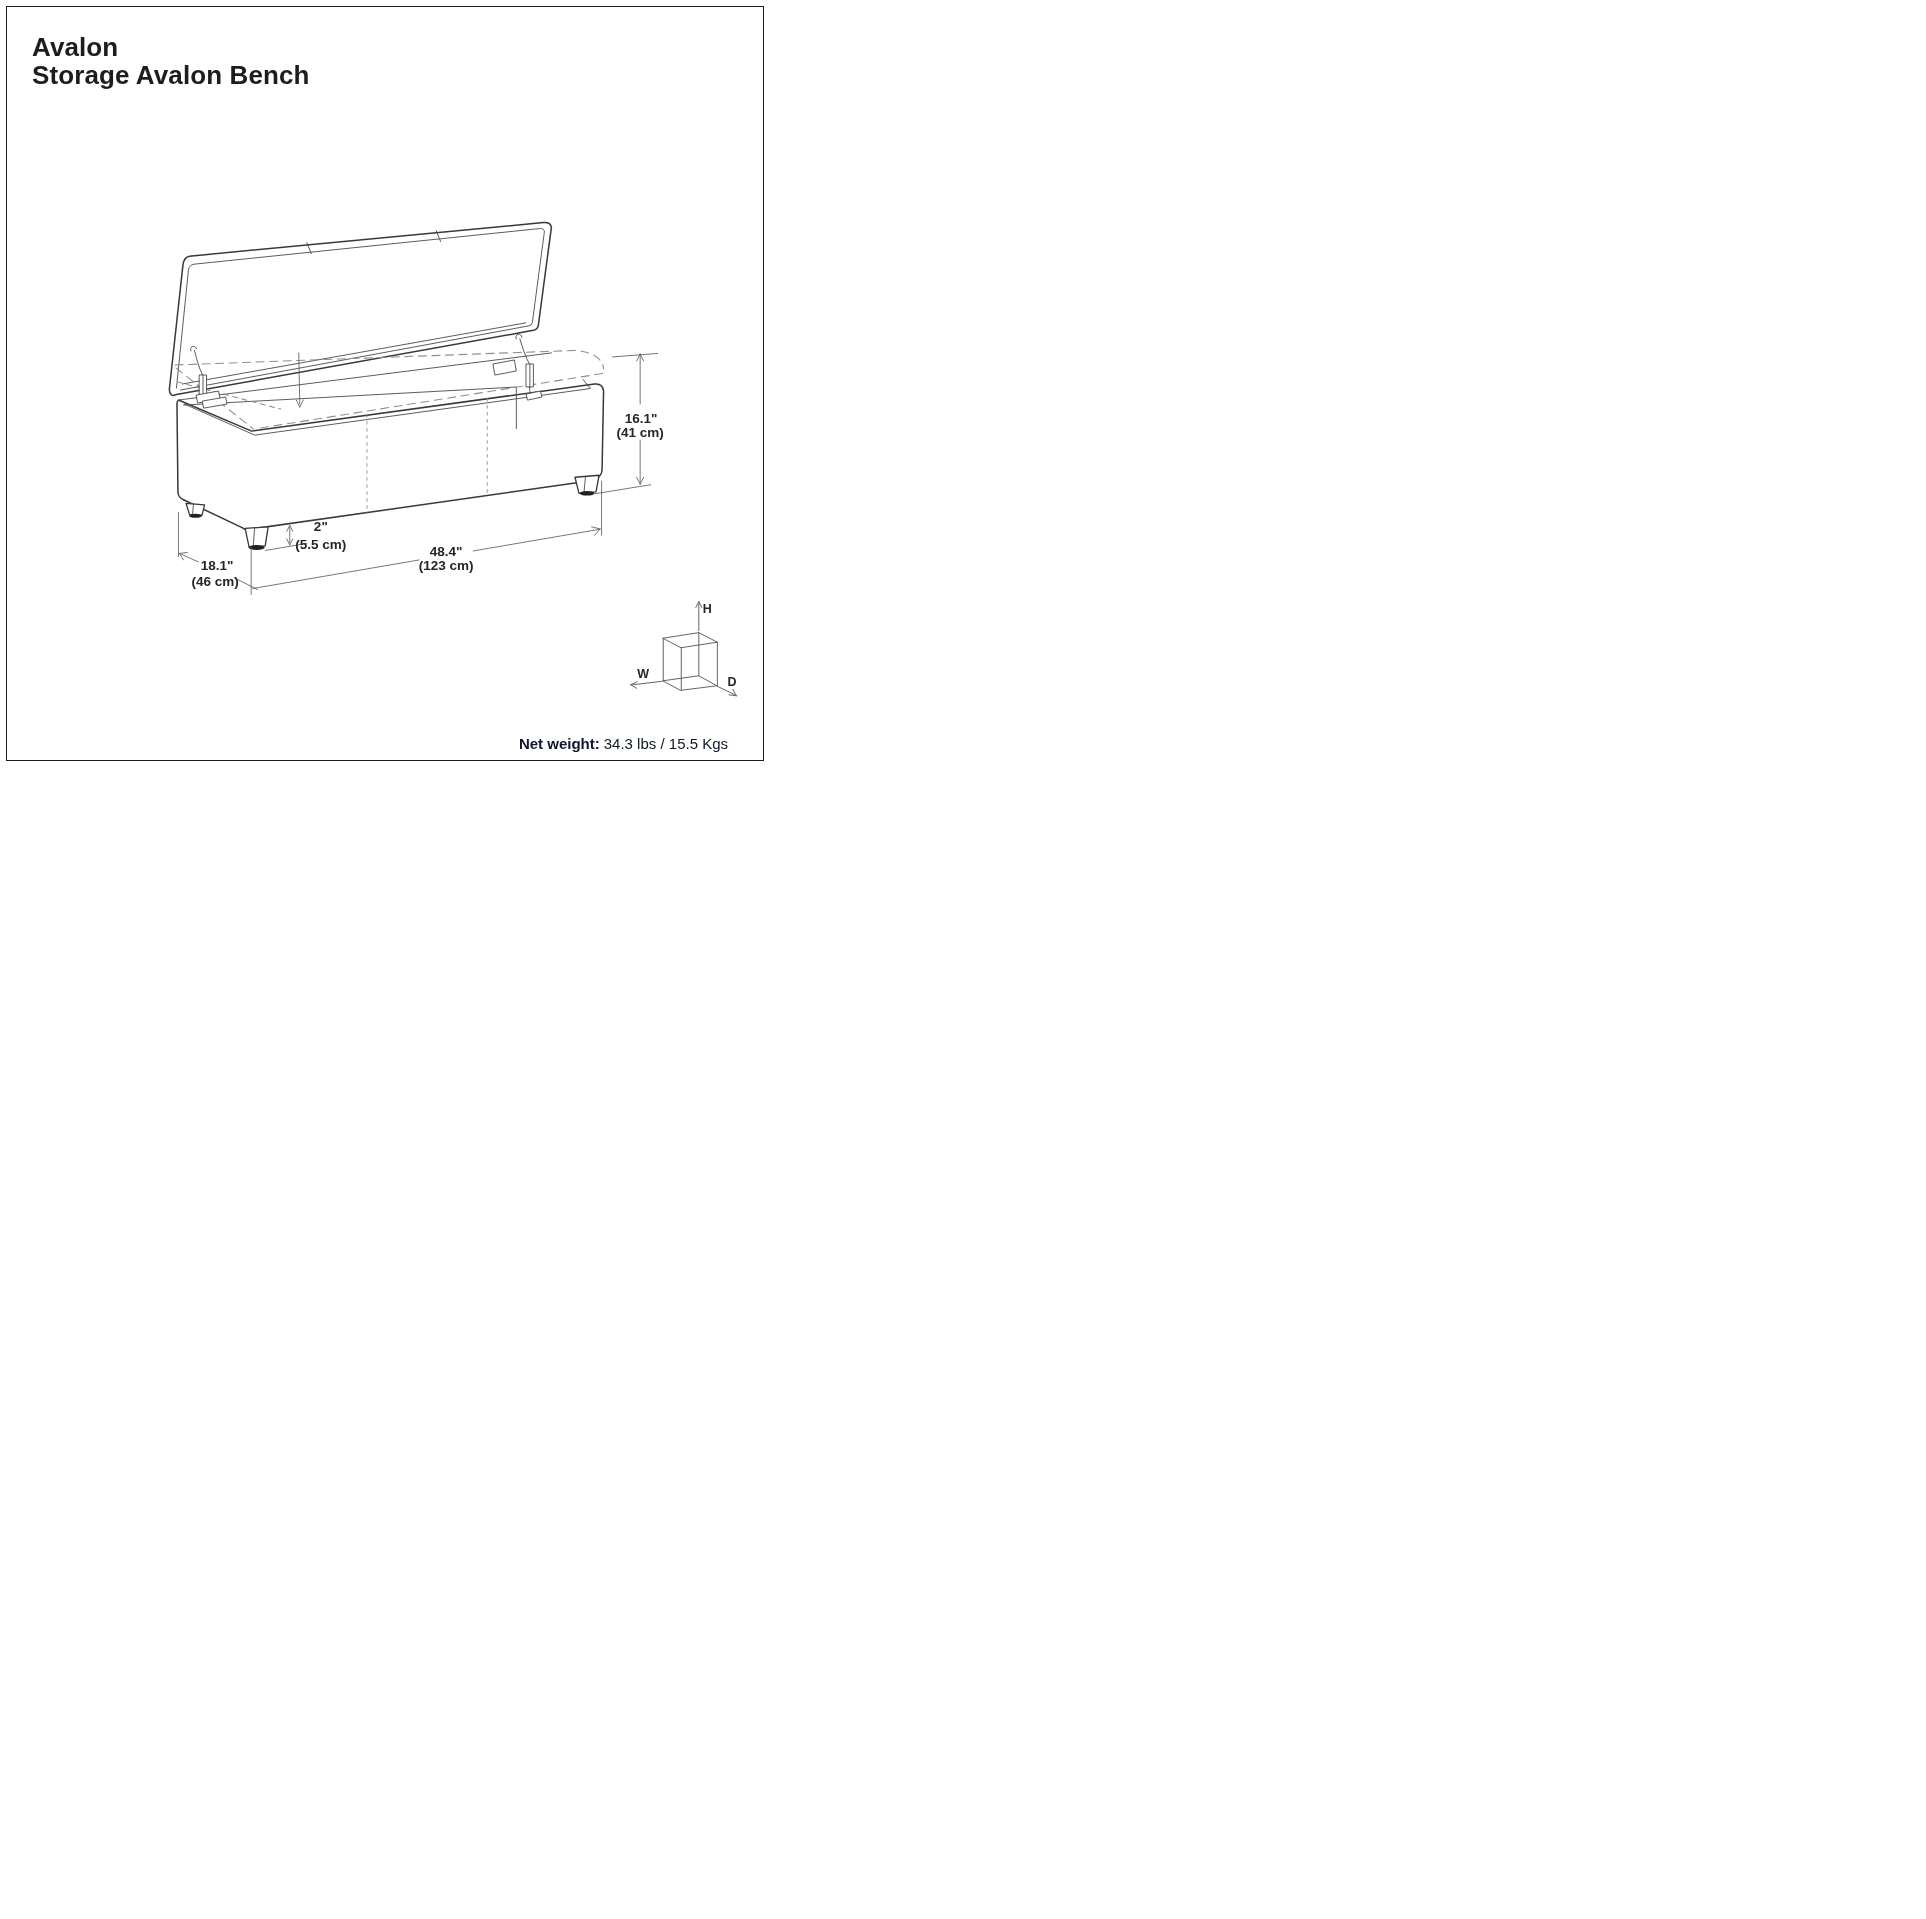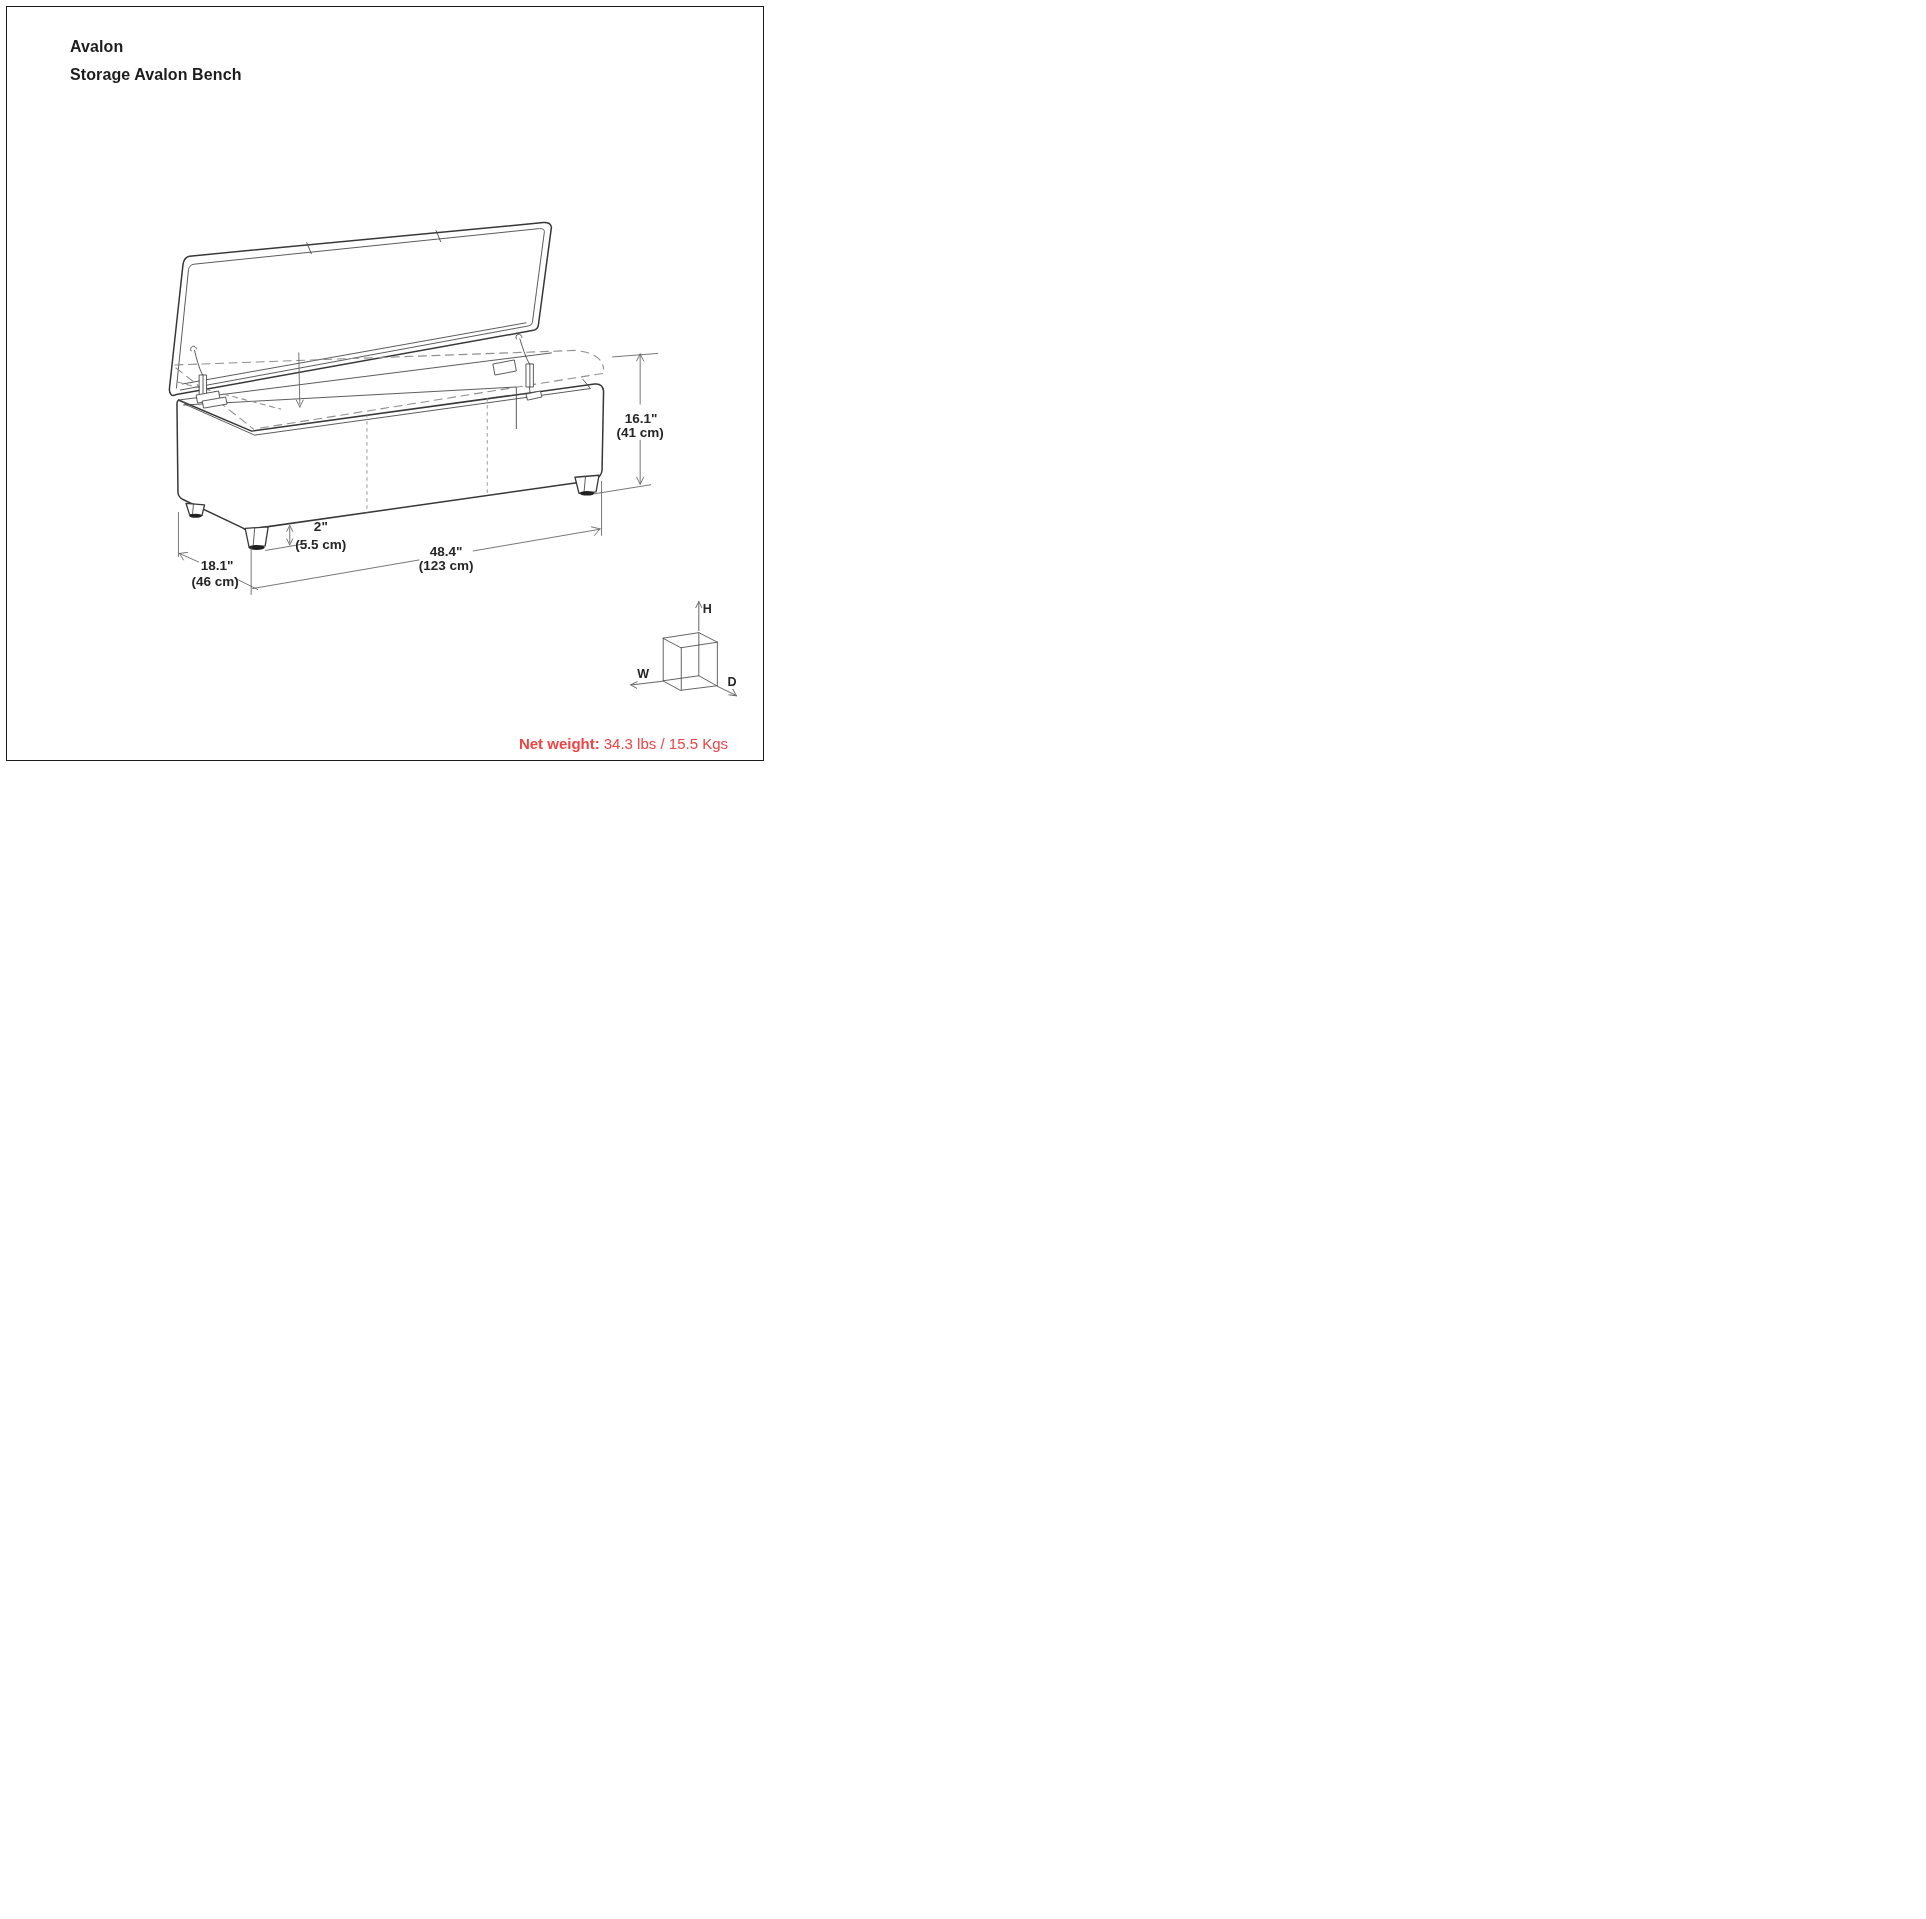--- a/index.html
+++ b/index.html
@@ -1,25 +1,25 @@
 <!DOCTYPE html>
 <html style="font-size:8px"><head>
 <meta charset="utf-8">
 <style>
   html,body{margin:0;padding:0;background:#ffffff;}
   body{width:770px;height:767px;position:relative;overflow:hidden;
        font-family:"Liberation Sans", sans-serif;color:#222;}
   .frame{position:absolute;left:6px;top:6px;right:6px;bottom:6px;
          border:1.5px solid #1b1b1b;background:#fff;}
-  .title{position:absolute;left:32px;top:33px;font-size:16px;line-height:28px;
-         font-weight:700;color:#1d1d1d;letter-spacing:0.1px;margin-left:38px;}
+  .title{position:absolute;left:32px;top:33px;font-size:26px;line-height:28px;
+         font-weight:700;color:#1d1d1d;letter-spacing:0.1px;}
   .inner-dims{position:absolute;left:289px;top:282px;font-size:15.5px;line-height:17px;
               color:#2e2e2e;}
   .inner-dims .ltr{font-weight:700;margin-right:3px;color:#222;}
-  .net{position:absolute;right:42px;top:735px;font-size:15px;color:#ef4444;white-space:nowrap;}
+  .net{position:absolute;right:42px;top:735px;font-size:15px;color:#0f172a;white-space:nowrap;}
   .net .lbl{font-weight:700;margin-right:4px;}
   svg{position:absolute;left:0;top:0;}
   svg text{font-family:"Liberation Sans", sans-serif;font-weight:700;fill:#262626;}
   .dimtxt{font-size:27px;}
   .cubetxt{font-size:25px;}
 </style>
 </head>
 <body>
 
 <div class="frame"></div>

